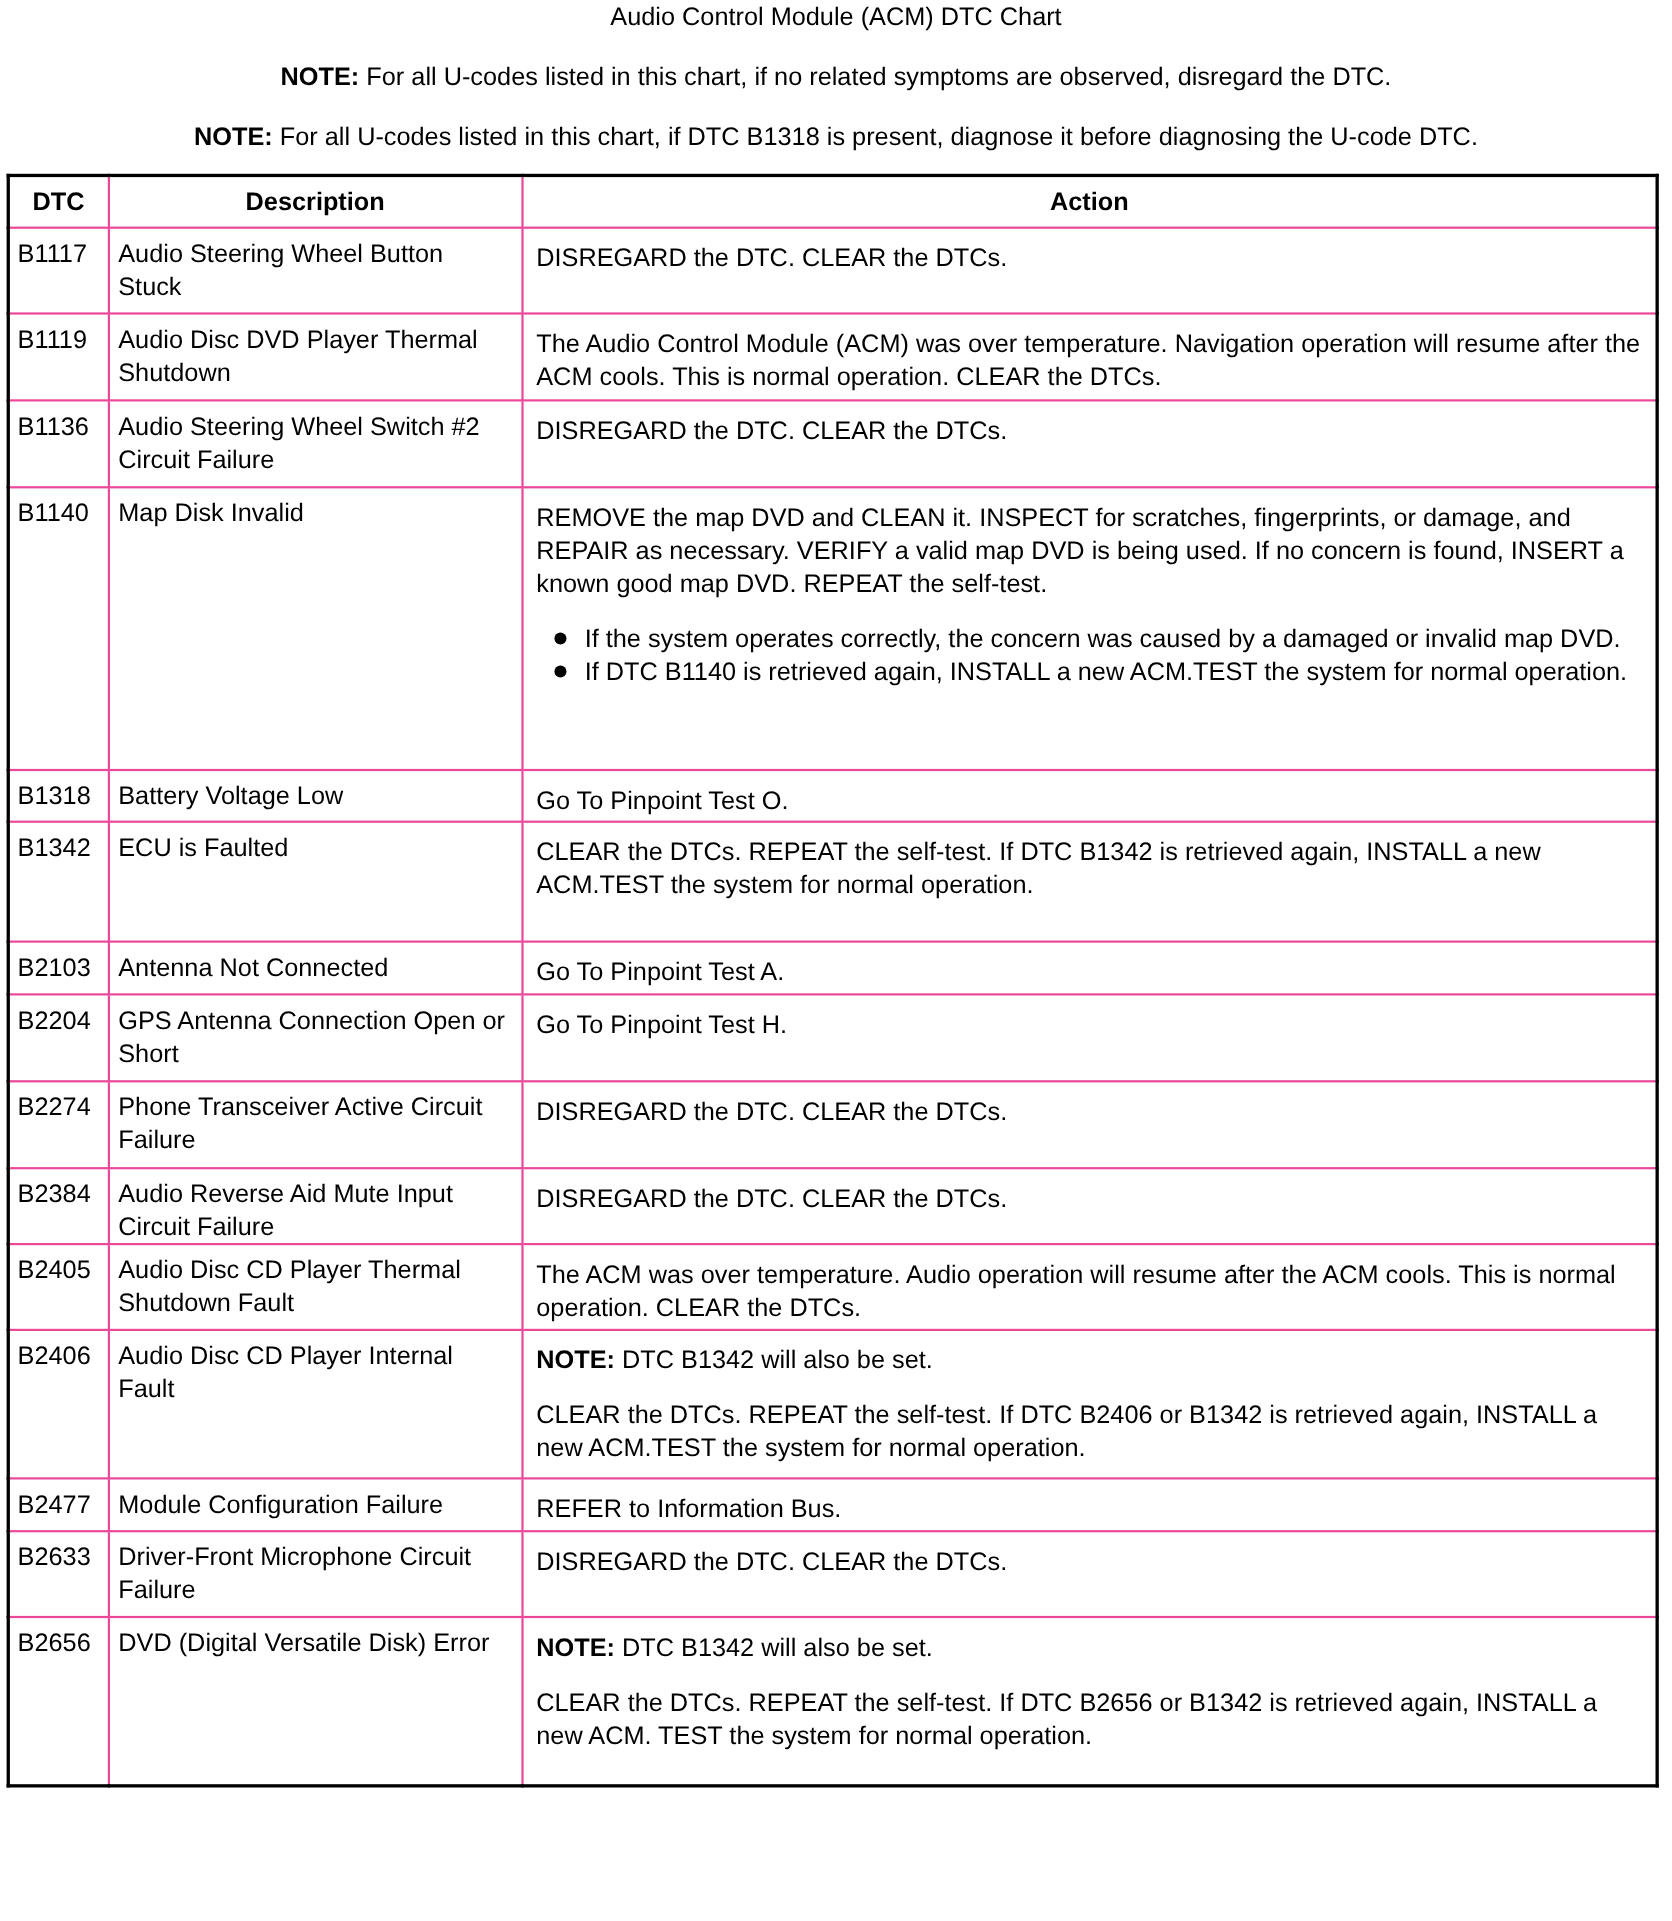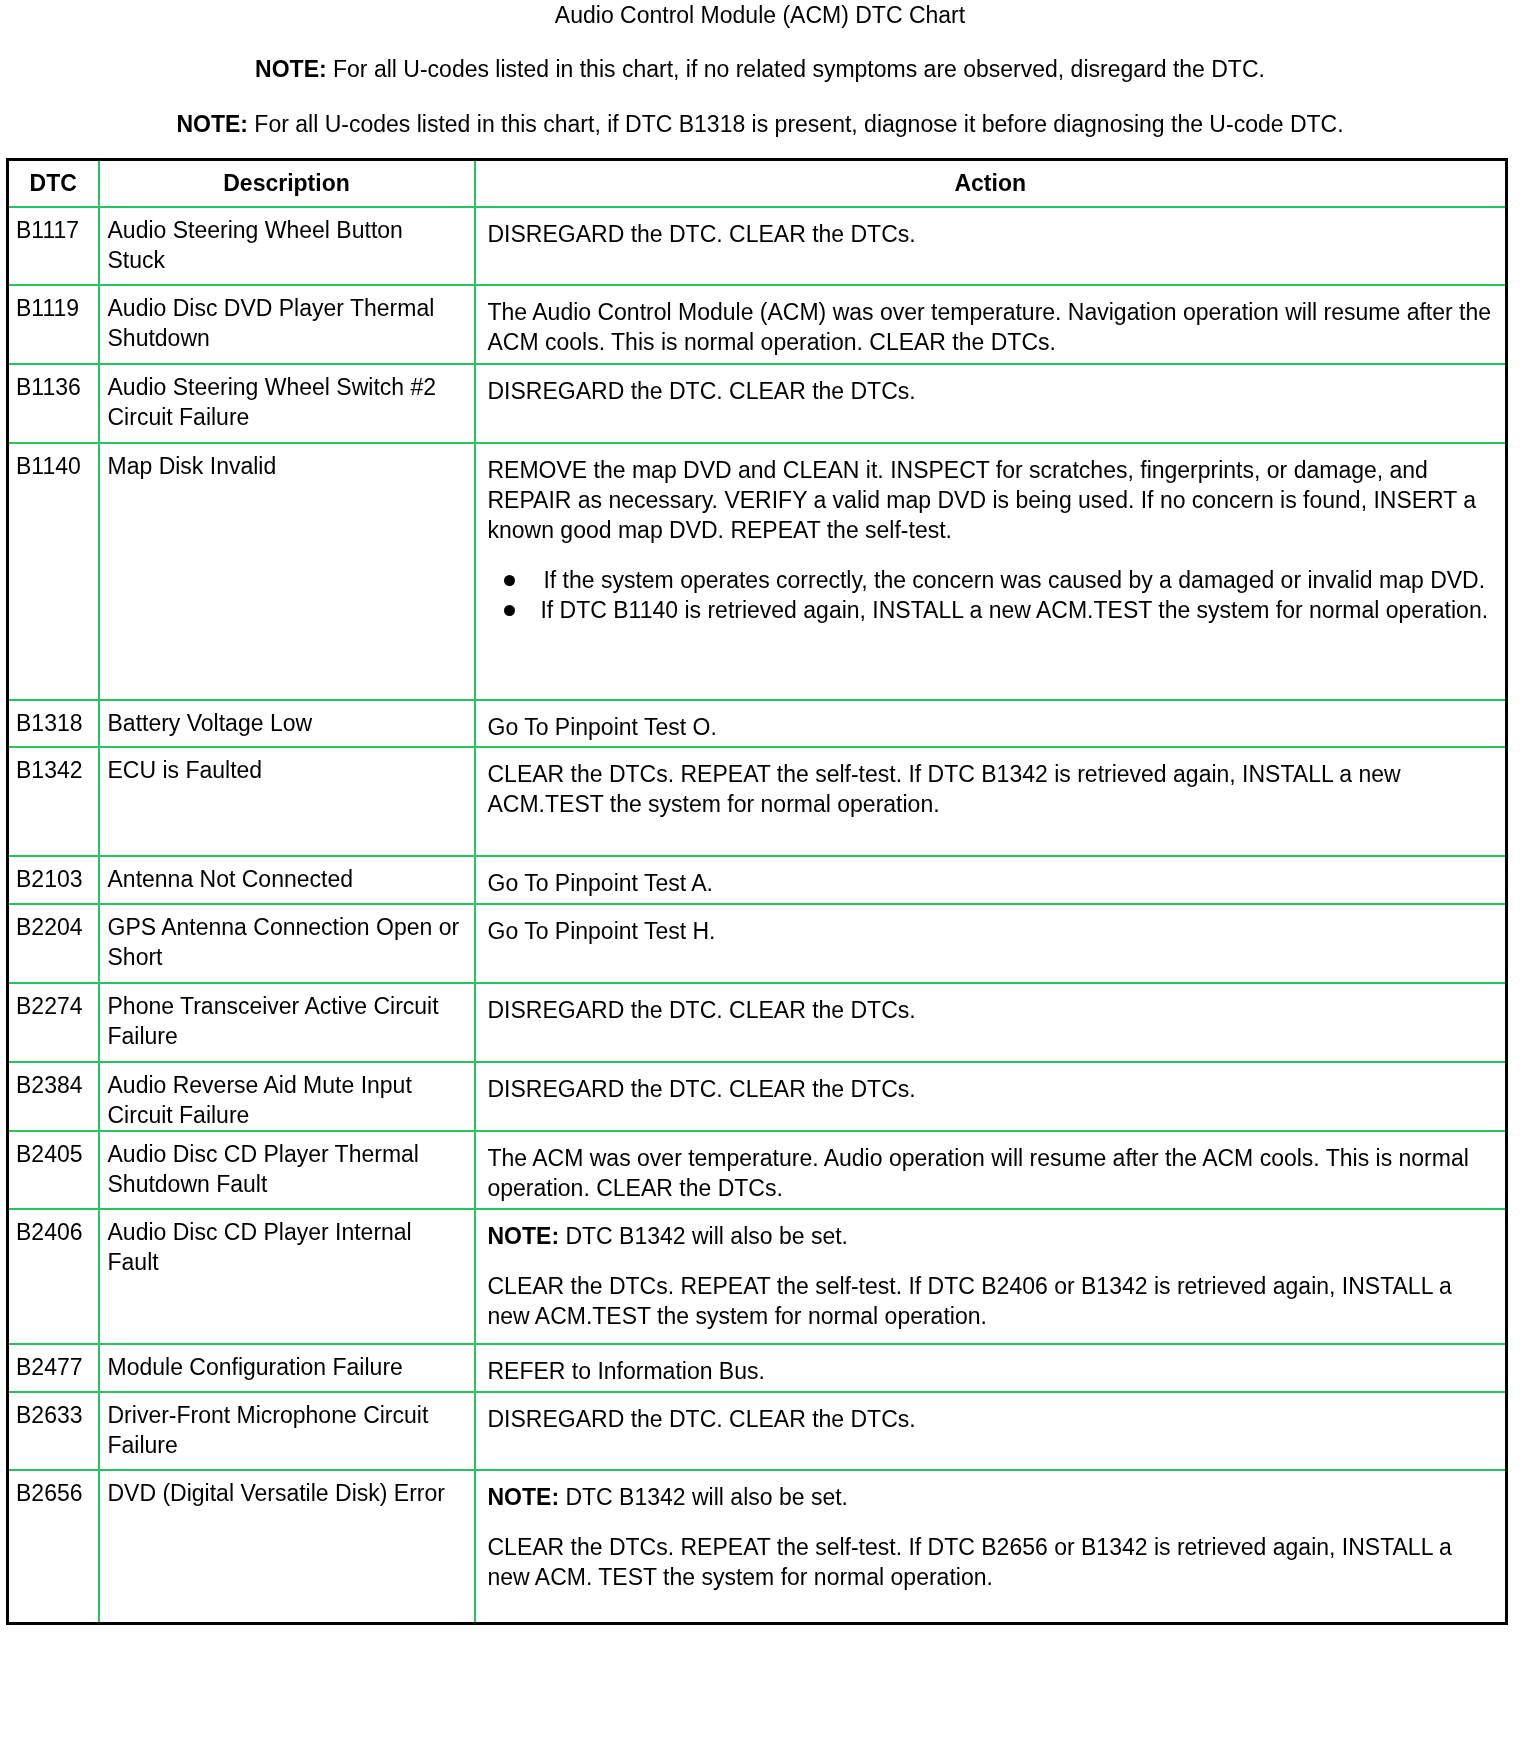--- a/index.html
+++ b/index.html
@@ -22,32 +22,32 @@
   table.dtc {
     position: absolute; left: 6px; top: 158px;
     width: 1499px; border-collapse: collapse;
     border: 3px solid #000; table-layout: fixed;
     font-size: 23px; line-height: 30px;
   }
   table.dtc col.c1 { width: 91px; }
   table.dtc col.c2 { width: 376px; }
   table.dtc col.c3 { width: 1032px; }
   table.dtc th, table.dtc td {
-    border: 2px solid #22c55e; vertical-align: top; text-align: left;
+    border: 2px solid #ec4899; vertical-align: top; text-align: left;
     padding: 7px 8px 0 8px; box-sizing: border-box;
   }
   table.dtc th {
     font-weight: bold; text-align: center; vertical-align: middle;
     height: 47px; padding: 0;
   }
   table.dtc td.code { padding-left: 7px; }
   table.dtc td p { margin: 4px; }
   table.dtc td p + p { margin-top: 20px; }
   ul.bullets { margin: 20px 0 0 0; padding: 0; list-style: none; }
-  ul.bullets li { position: relative; padding-left: 48px; text-align: center; }
+  ul.bullets li { position: relative; padding-left: 48px; }
   ul.bullets li::before {
     content: ""; position: absolute; left: 20px; top: 10px;
     width: 11px; height: 11px; border-radius: 50%; background: #000;
   }
 </style>
 </head>
 <body>
 
 <div class="title">Audio Control Module (ACM) DTC Chart</div>
 

